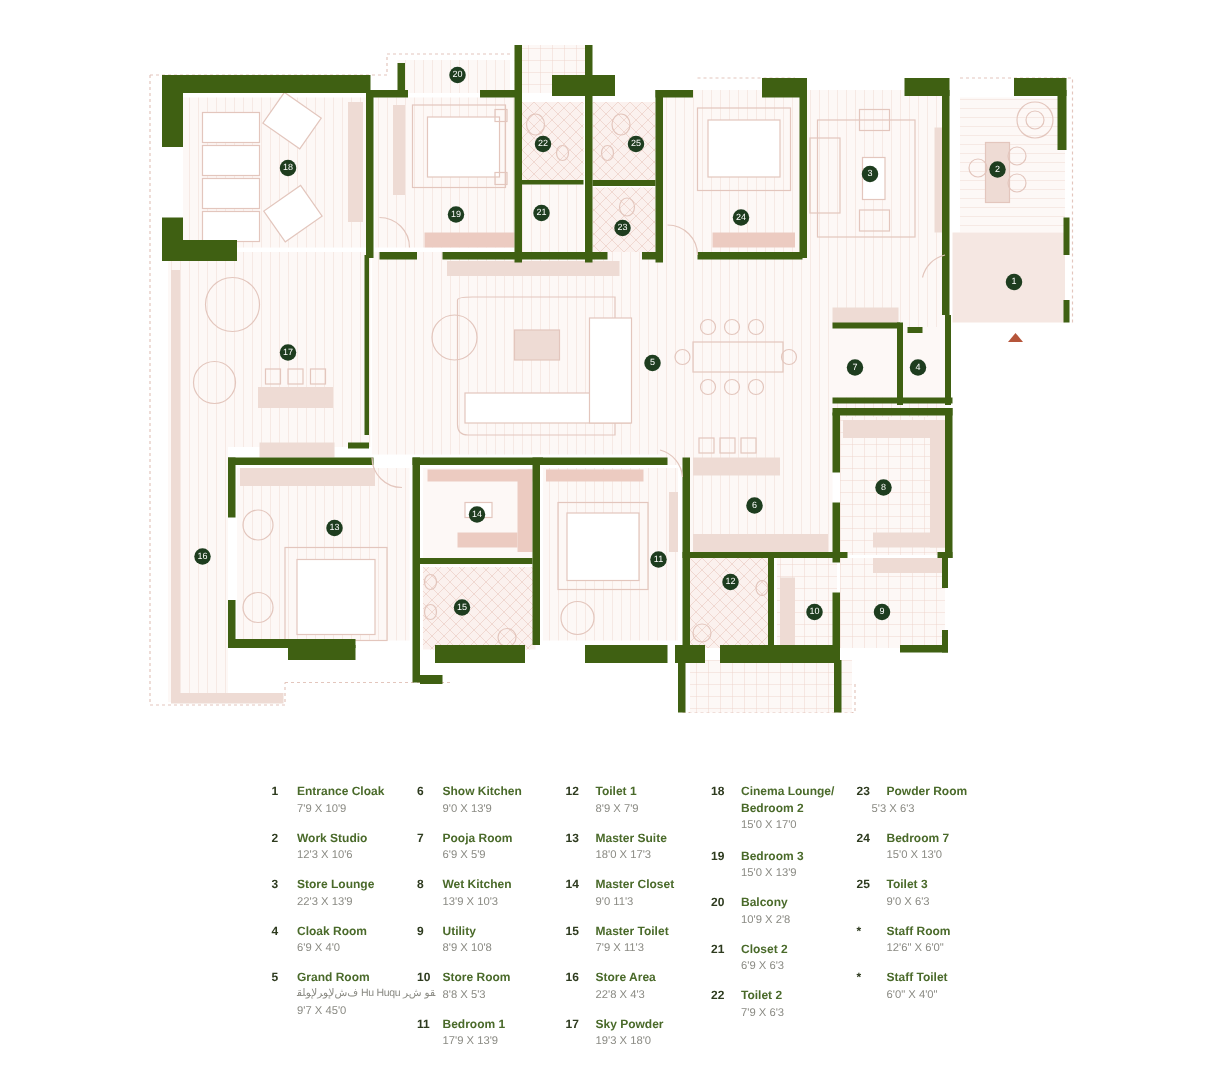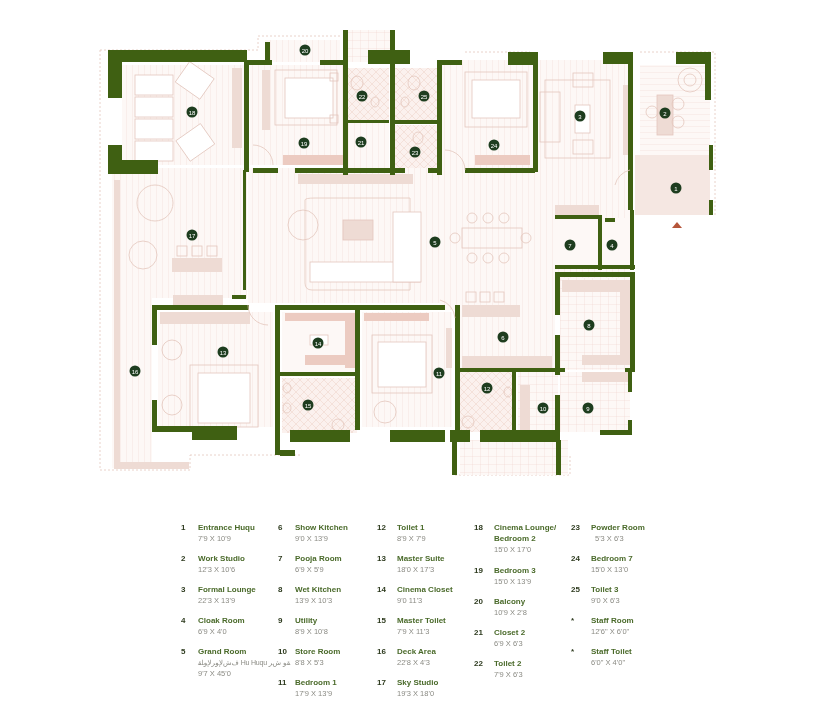--- a/index.html
+++ b/index.html
@@ -381,31 +381,31 @@
         <circle cx="424" cy="96" r="5.5" fill="#1e3d1f"></circle>
         <text x="424" y="96.5" class="badge-txt">25</text>
       </g>
     </g>
 </svg>
 
 <div class="legend">
 
   <div class="lg-item" style="left:181px;top:4px">
     <span class="lg-num">1</span>
-    <span class="lg-name">Entrance Huqu</span>
+    <span class="lg-name">Entrance Cloak</span>
     <span class="lg-dim" style="top:11px">7'9   X 10'9</span>
   </div>
   <div class="lg-item" style="left:181px;top:35px">
     <span class="lg-num">2</span>
     <span class="lg-name">Work Studio</span>
     <span class="lg-dim" style="top:11px">12'3   X 10'6</span>
   </div>
   <div class="lg-item" style="left:181px;top:66px">
     <span class="lg-num">3</span>
-    <span class="lg-name">Formal Lounge</span>
+    <span class="lg-name">Store Lounge</span>
     <span class="lg-dim" style="top:11px">22'3   X 13'9</span>
   </div>
   <div class="lg-item" style="left:181px;top:97px">
     <span class="lg-num">4</span>
     <span class="lg-name">Cloak Room</span>
     <span class="lg-dim" style="top:11px">6'9   X 4'0</span>
   </div>
   <div class="lg-item" style="left:181px;top:128px">
     <span class="lg-num">5</span>
     <span class="lg-name">Grand Room</span>
@@ -449,36 +449,36 @@
     <span class="lg-name" style="left:20px">Toilet 1</span>
     <span class="lg-dim" style="top:11px;left:20px">8'9   X 7'9</span>
   </div>
   <div class="lg-item" style="left:377px;top:35px">
     <span class="lg-num">13</span>
     <span class="lg-name" style="left:20px">Master Suite</span>
     <span class="lg-dim" style="top:11px;left:20px">18'0   X 17'3</span>
   </div>
   <div class="lg-item" style="left:377px;top:66px">
     <span class="lg-num">14</span>
-    <span class="lg-name" style="left:20px">Cinema Closet</span>
+    <span class="lg-name" style="left:20px">Master Closet</span>
     <span class="lg-dim" style="top:11px;left:20px">9'0   11'3</span>
   </div>
   <div class="lg-item" style="left:377px;top:97px">
     <span class="lg-num">15</span>
     <span class="lg-name" style="left:20px">Master Toilet</span>
     <span class="lg-dim" style="top:11px;left:20px">7'9   X 11'3</span>
   </div>
   <div class="lg-item" style="left:377px;top:128px">
     <span class="lg-num">16</span>
-    <span class="lg-name" style="left:20px">Deck Area</span>
+    <span class="lg-name" style="left:20px">Store Area</span>
     <span class="lg-dim" style="top:11px;left:20px">22'8   X 4'3</span>
   </div>
   <div class="lg-item" style="left:377px;top:159px">
     <span class="lg-num">17</span>
-    <span class="lg-name" style="left:20px">Sky Studio</span>
+    <span class="lg-name" style="left:20px">Sky Powder</span>
     <span class="lg-dim" style="top:11px;left:20px">19'3   X 18'0</span>
   </div>
 
   <div class="lg-item" style="left:474px;top:4px">
     <span class="lg-num">18</span>
     <span class="lg-name" style="left:20px">Cinema Lounge/</span>
     <span class="lg-name" style="left:20px;top:11px">Bedroom 2</span>
     <span class="lg-dim" style="top:22px;left:20px">15'0   X 17'0</span>
   </div>
   <div class="lg-item" style="left:474px;top:47px">
@@ -498,21 +498,21 @@
   </div>
   <div class="lg-item" style="left:474px;top:140px">
     <span class="lg-num">22</span>
     <span class="lg-name" style="left:20px">Toilet 2</span>
     <span class="lg-dim" style="top:11px;left:20px">7'9   X 6'3</span>
   </div>
 
   <div class="lg-item" style="left:571px;top:4px">
     <span class="lg-num">23</span>
     <span class="lg-name" style="left:20px">Powder Room</span>
-    <span class="lg-dim" style="top:11px;left:24px">5'3   X 6'3</span>
+    <span class="lg-dim" style="top:11px;left:10px">5'3   X 6'3</span>
   </div>
   <div class="lg-item" style="left:571px;top:35px">
     <span class="lg-num">24</span>
     <span class="lg-name" style="left:20px">Bedroom 7</span>
     <span class="lg-dim" style="top:11px;left:20px">15'0   X 13'0</span>
   </div>
   <div class="lg-item" style="left:571px;top:66px">
     <span class="lg-num">25</span>
     <span class="lg-name" style="left:20px">Toilet 3</span>
     <span class="lg-dim" style="top:11px;left:20px">9'0   X 6'3</span>

